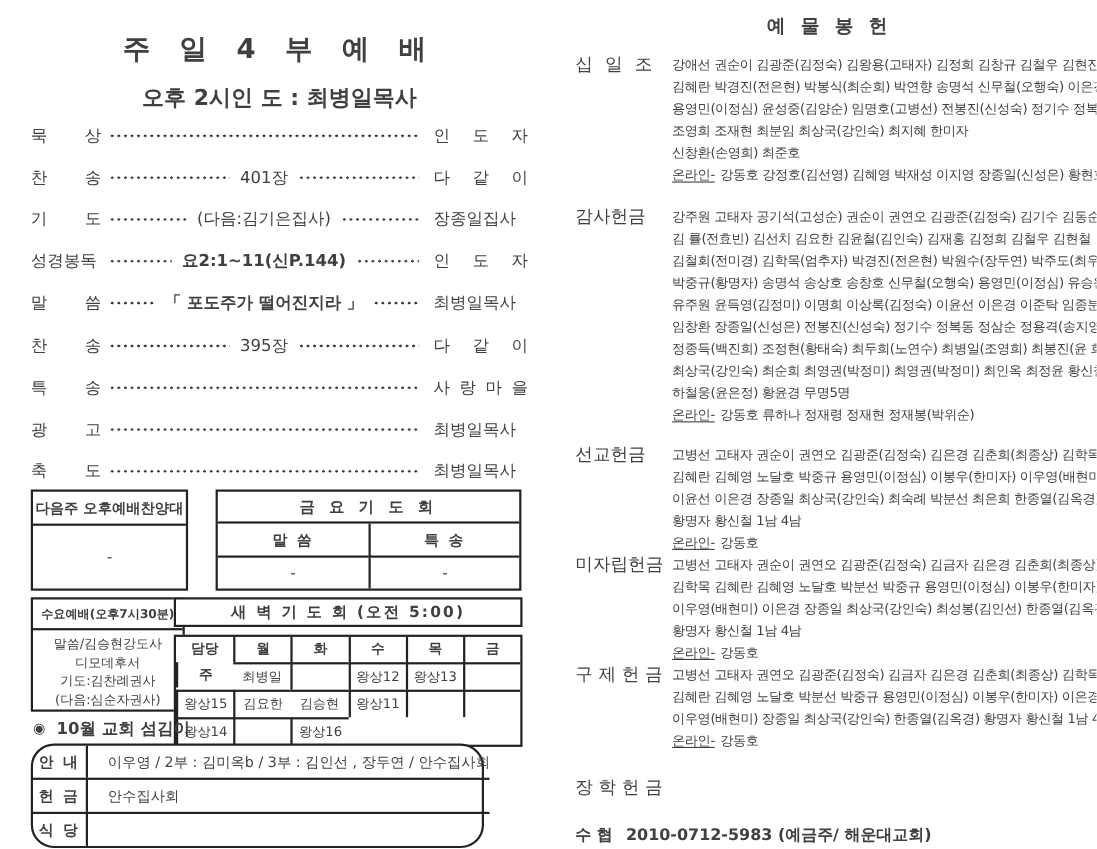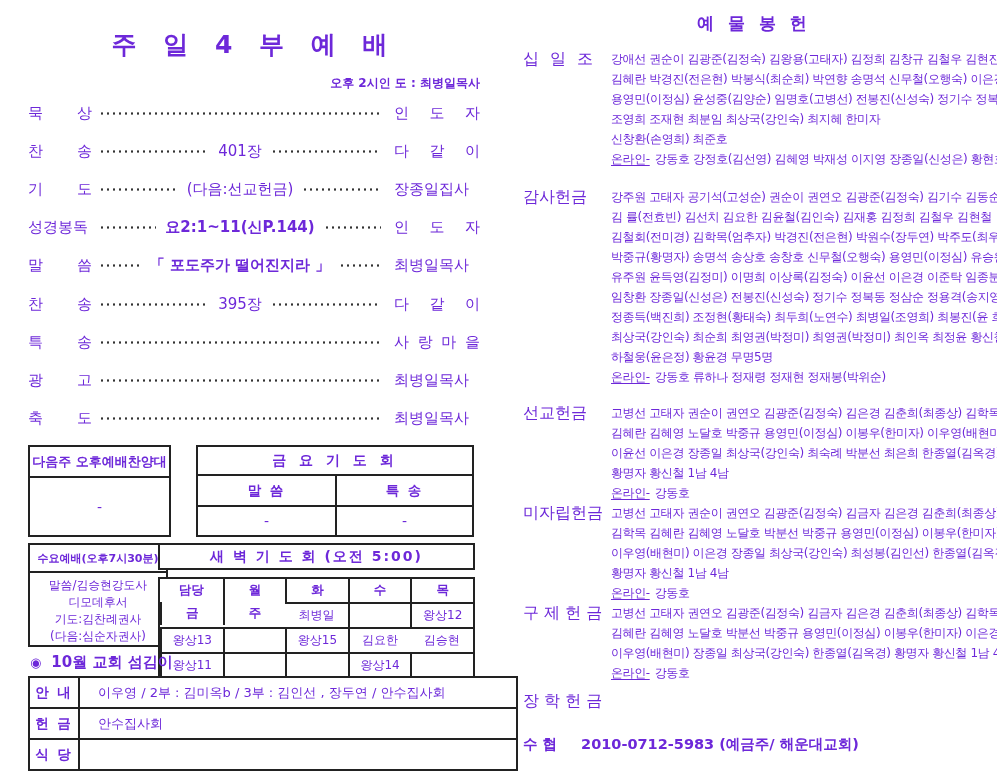--- a/index.html
+++ b/index.html
@@ -1,23 +1,23 @@
 <!DOCTYPE html>
 <html lang="ko"><head>
 <meta charset="utf-8">
 <style>
   html,body{margin:0;padding:0;background:#fff;}
   .page{
-    position:relative;width:997px;height:772px;background:#ffffff;color:#6d28d9;
+    position:relative;width:997px;height:772px;background:#ffffff;color:#404040;
     font-family:"DejaVu Sans","Liberation Sans",sans-serif;overflow:hidden;
   }
   
   .left{position:absolute;left:28px;top:28px;width:452px;}
   .title{text-align:center;font-size:25px;font-weight:bold;letter-spacing:9px;margin:0 0 14px 0;white-space:nowrap;}
-  .info-row{display:flex;justify-content:flex-end;font-size:12px;font-weight:bold;margin-bottom:2px;}
+  .info-row{display:flex;justify-content:center;font-size:20px;font-weight:bold;margin-bottom:2px;}
   .svc-row{display:flex;align-items:center;height:38.2px;font-size:15px;}
   .svc-label{width:64px;min-width:64px;text-align:justify;text-align-last:justify;white-space:nowrap;}
   .svc-name{width:86px;min-width:86px;text-align:justify;text-align-last:justify;margin-left:6px;white-space:nowrap;}
   .svc-center{margin:0 2px;white-space:nowrap;}
   .svc-center.bold{font-weight:bold;}
   .leader{flex:1;height:3px;margin:0 7px;
     background-image:radial-gradient(circle,#333 1px,transparent 1.3px);
     background-size:6px 3px;background-repeat:repeat-x;background-position:0 50%;}
   
   .box{position:absolute;border:2px solid #222;background:#fff;box-sizing:border-box;}
@@ -27,46 +27,46 @@
   .tbl-friday{left:196px;top:445px;width:278px;height:92px;text-align:right;}
   .f-title{height:27px;border-bottom:2px solid #222;display:flex;align-items:center;justify-content:center;font-size:14px;font-weight:bold;letter-spacing:4px;}
   .f-grid{display:grid;grid-template-columns:1fr 1fr;}
   .f-th{height:29px;border-bottom:2px solid #222;display:flex;align-items:center;justify-content:center;font-size:13.5px;font-weight:bold;letter-spacing:2px;}
   .f-td{height:28px;display:flex;align-items:center;justify-content:center;font-size:14px;}
   .bl{border-left:2px solid #222;}
   .box-wed{left:28px;top:543px;width:140px;height:104px;}
   .wed-head{height:26px;border-bottom:2px solid #222;display:flex;align-items:center;justify-content:center;font-size:11px;font-weight:bold;white-space:nowrap;}
   .wed-body{padding:4px 1px;text-align:center;font-size:11.8px;line-height:17px;}
   .dawn-title{left:158px;top:543px;width:317px;height:27px;display:flex;align-items:center;justify-content:center;font-size:14px;font-weight:bold;letter-spacing:2px;white-space:nowrap;}
-  .dawn-table{left:158px;top:577px;width:317px;display:grid;grid-template-columns:repeat(5,1fr);}
+  .dawn-table{left:158px;top:577px;width:317px;display:grid;grid-template-columns:repeat(6,1fr);}
   .dawn-table>div{height:23px;display:flex;align-items:center;justify-content:center;font-size:12px;border-left:2px solid #222;border-top:2px solid #222;white-space:nowrap;}
   .dawn-table>div:nth-child(7n+1){border-left:none;}
   .dawn-table>div:nth-child(-n+7){border-top:none;font-weight:bold;font-size:12.5px;}
   .oct-head{position:absolute;left:30px;top:653px;display:flex;align-items:center;gap:10px;font-size:15px;font-weight:bold;}
   .oct-bullet{font-size:13px;}
-  .tbl-october{left:28px;top:676px;width:490px;display:grid;grid-template-columns:50px 1fr;}
+  .tbl-october{left:28px;top:676px;width:412px;display:grid;grid-template-columns:50px 1fr;border-radius:21px;}
   .tbl-october>div{height:29px;display:flex;align-items:center;border-top:2px solid #222;}
   .tbl-october>div:nth-child(-n+2){border-top:none;}
   .oct-label{justify-content:center;font-size:13.5px;font-weight:bold;border-right:2px solid #222;letter-spacing:2px;white-space:nowrap;}
   .oct-value{padding-left:18px;font-size:13px;white-space:nowrap;}
   
   .right{position:absolute;left:523px;top:12px;width:462px;}
   .off-header{display:flex;align-items:center;height:24px;margin-bottom:13px;flex-direction:column;}
   .off-title{font-size:17px;font-weight:bold;letter-spacing:4px;white-space:nowrap;}
   .off-rule{flex:1;border-top:2px solid #222;margin-left:16px;}
   .section{display:flex;}
   .sec-label{width:70px;min-width:70px;font-size:16px;line-height:20px;text-align:justify;text-align-last:justify;margin-right:18px;white-space:nowrap;}
   .sec-body{flex:1;font-size:12px;line-height:20px;letter-spacing:-0.4px;}
   .sec-line{white-space:nowrap;}
   .online-label{text-decoration:underline;text-underline-offset:2px;margin-right:5px;}
   .mb18{margin-bottom:18px;}
   .mb16{margin-bottom:16px;}
-  .mb12{margin-bottom:8px;}
+  .mb12{margin-bottom:23px;}
   .mb24{margin-bottom:24px;}
-  .bank{display:flex;gap:24px;font-size:14.5px;font-weight:600;white-space:nowrap;}
+  .bank{display:flex;gap:12px;font-size:14.5px;font-weight:600;white-space:nowrap;}
 </style>
 </head>
 <body>
 
 <div class="page">
 
   <div class="left">
     <h1 class="title">주 일 4 부 예 배</h1>
     <div class="info-row">
       <span>오후 2시</span>
@@ -81,21 +81,21 @@
     <div class="svc-row">
       <span class="svc-label">찬 송</span>
       <span class="leader"></span>
       <span class="svc-center">401장</span>
       <span class="leader"></span>
       <span class="svc-name">다 같 이</span>
     </div>
     <div class="svc-row">
       <span class="svc-label">기 도</span>
       <span class="leader"></span>
-      <span class="svc-center">(다음:선교헌금)</span>
+      <span class="svc-center">(다음:김기은집사)</span>
       <span class="leader"></span>
       <span class="svc-name">장종일집사</span>
     </div>
     <div class="svc-row">
       <span class="svc-label">성경봉독</span>
       <span class="leader"></span>
       <span class="svc-center bold">요2:1~11(신P.144)</span>
       <span class="leader"></span>
       <span class="svc-name">인 도 자</span>
     </div>

